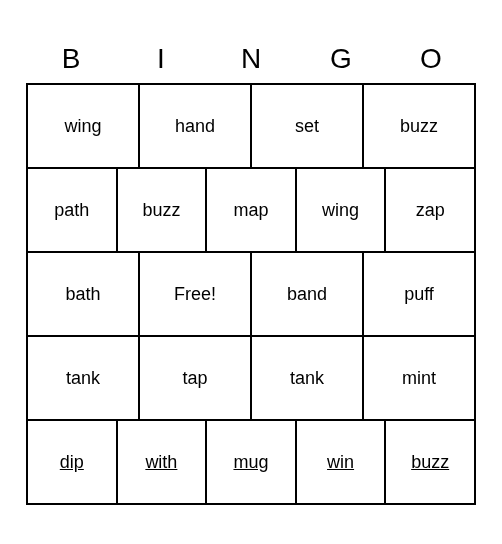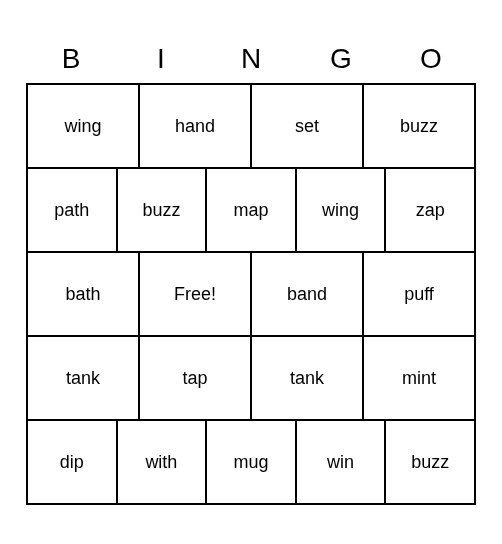--- a/index.html
+++ b/index.html
@@ -43,20 +43,21 @@
       width: 450px;
     }
 
     .bingo-row {
       display: flex;
       border-bottom: 2px solid #000;
     }
 
     .bingo-row:last-child {
       border-bottom: none;
+      text-decoration: underline;
     }
 
     .bingo-cell {
       flex: 1;
       height: 82px;
       display: flex;
       justify-content: center;
       align-items: center;
       border-right: 2px solid #000;
       font-size: 18px;

